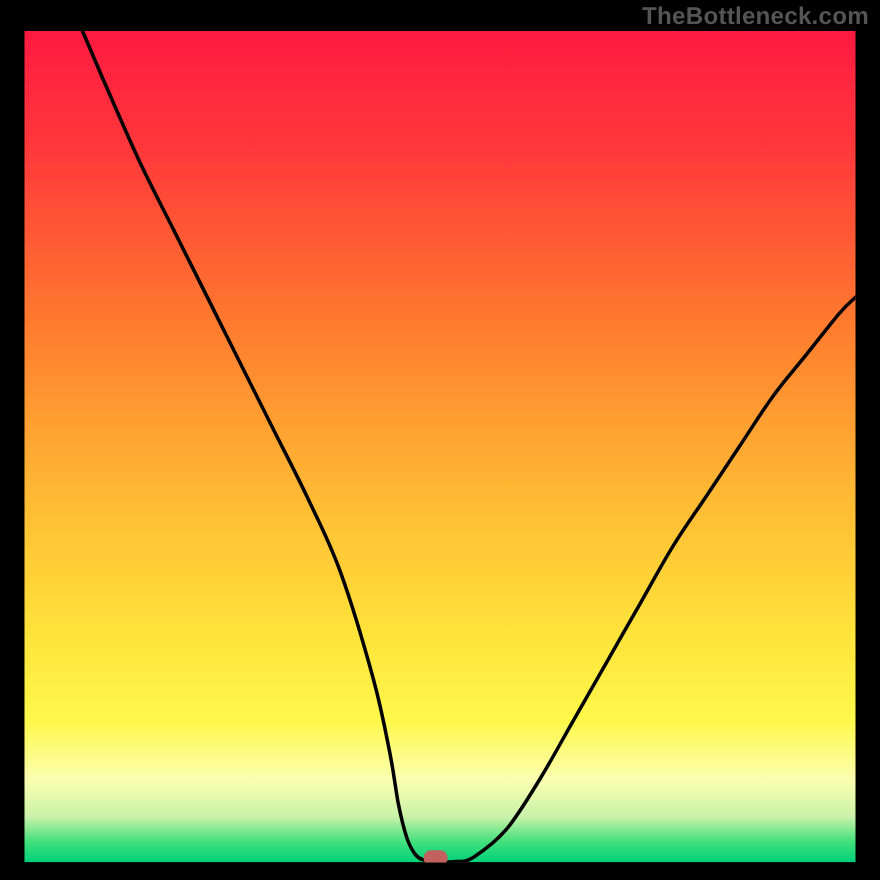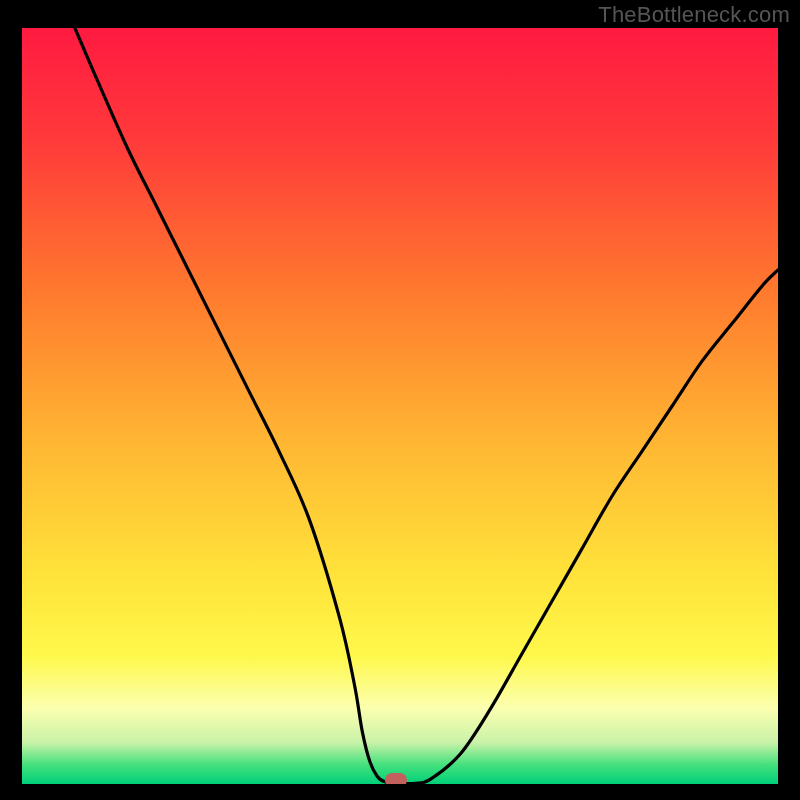--- a/index.html
+++ b/index.html
@@ -16,21 +16,21 @@
     width: 800px;
     height: 800px;
     background: #000;
   }
   .watermark {
     position: absolute;
     top: 2px;
     right: 10px;
     color: #555;
     font-size: 22px;
-    font-weight: 400;
+    font-weight: 700;
     letter-spacing: 0.2px;
     z-index: 5;
   }
   .plot-area {
     position: absolute;
     left: 22px;
     top: 28px;
     width: 756px;
     height: 756px;
     overflow: hidden;

